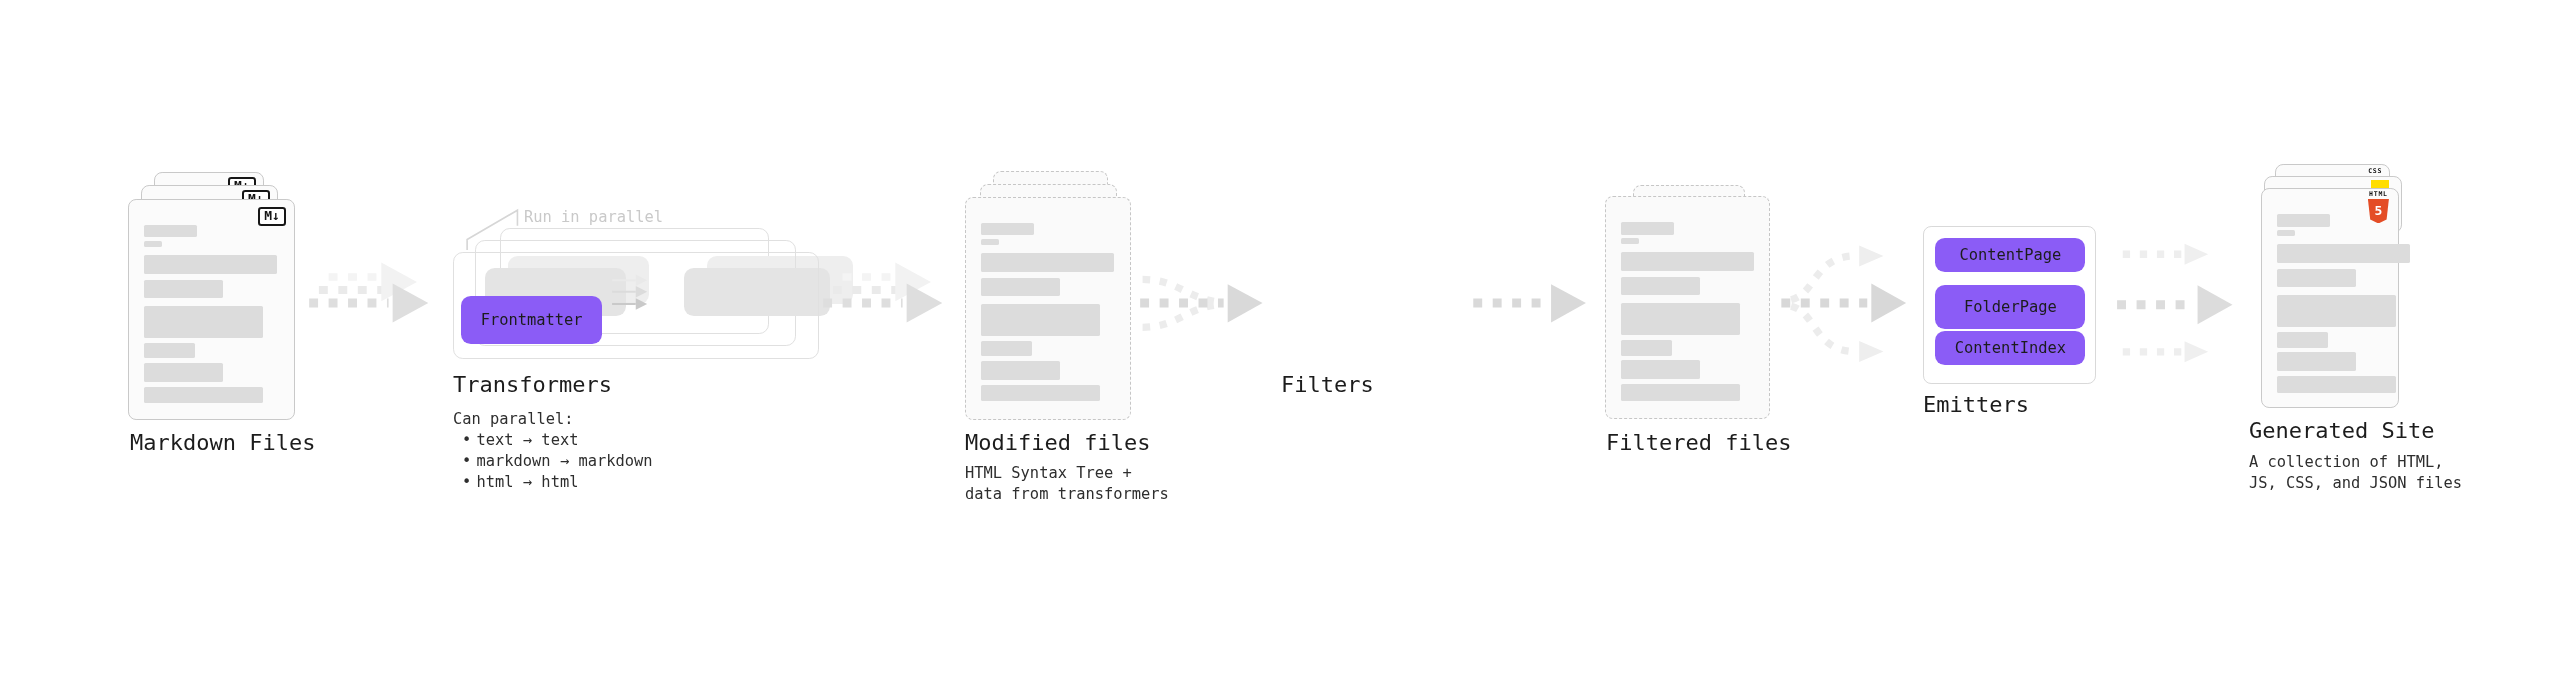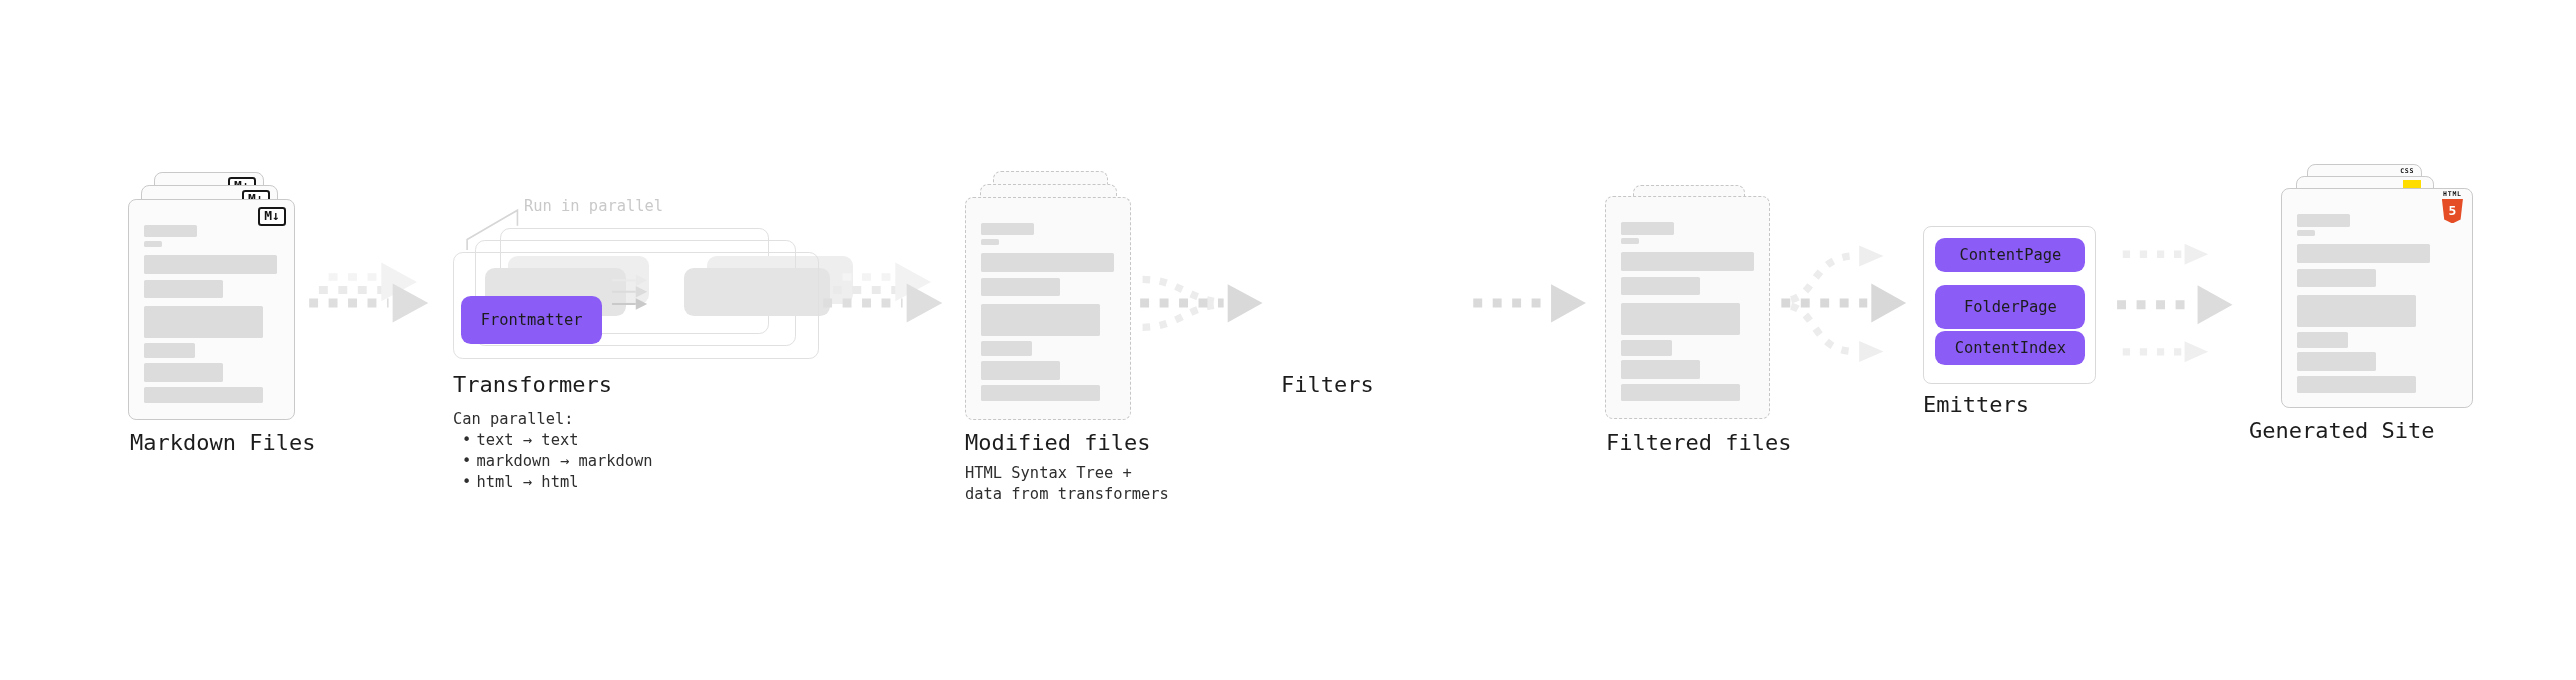--- a/index.html
+++ b/index.html
@@ -31,21 +31,21 @@
   .g-back{background:#eeeeee;}
   .btn{position:absolute;background:#8b5cf6;border-radius:9.8px;display:flex;align-items:center;
        justify-content:center;font-size:15.4px;color:#1c1c1c;}
 
   
   .cbox{position:absolute;background:#ffffff;border:1.6px solid #d9d9d9;border-radius:8.1px;box-sizing:border-box;}
 
   
   .title{position:absolute;font-size:22px;color:#1c1c1c;white-space:nowrap;}
   .sub{position:absolute;font-size:15.4px;line-height:21px;color:#2e2e2e;white-space:pre-line;}
-  .runlabel{position:absolute;font-size:15.4px;color:#c9c9c9;white-space:nowrap;}
+  .runlabel{position:absolute;font-size:15.4px;color:#c9c9c9;white-space:nowrap;margin-top:11px;}
   .bullets{position:absolute;font-size:15.4px;line-height:21px;color:#2e2e2e;}
   .bullets .row{display:flex;}
   .bullets .dot{width:19.5px;text-align:center;}
 
   
   .html5{position:absolute;width:23px;text-align:center;}
   .html5 .word{font-size:6.5px;font-weight:bold;letter-spacing:0.8px;color:#111;line-height:7.3px;}
   .html5 .shield{margin:0.8px auto 0;width:21px;height:24.4px;background:#e44d26;
                  clip-path:polygon(0 0,100% 0,89% 84%,50% 100%,11% 84%);
                  color:#fff;font-size:13px;font-weight:bold;line-height:23px;text-align:center;}
@@ -203,41 +203,43 @@
 
   <svg class="abs" style="left:2113px;top:238px;" width="126" height="126" viewBox="0 0 155 155">
     <line x1="12" y1="20" x2="84" y2="20" stroke="#eeeeee" stroke-width="9" stroke-dasharray="9 12"></line>
     <polygon points="88,7 88,33 117,20" fill="#efefef"></polygon>
     <line x1="5" y1="82" x2="99" y2="82" stroke="#dcdcdc" stroke-width="11" stroke-dasharray="11 13"></line>
     <polygon points="104,58 104,106 147,82" fill="#dcdcdc"></polygon>
     <line x1="12" y1="140" x2="84" y2="140" stroke="#eeeeee" stroke-width="9" stroke-dasharray="9 12"></line>
     <polygon points="88,127 88,153 117,140" fill="#efefef"></polygon>
   </svg>
 
-  <div class="stack" style="left:2249px;top:164px;width:164px;height:245px;margin-left:32px;">
+  <div class="stack" style="left:2249px;top:164px;width:164px;height:245px;">
     <div class="card" style="left:26px;top:0;width:115px;height:57px;">
       <div class="cssbadge" style="top:3.3px;right:6.5px;">
         <div class="word">CSS</div>
         <div class="ul"></div>
       </div>
     </div>
     <div class="card" style="left:14.6px;top:12.2px;width:138px;height:57px;">
       <div class="jsbadge" style="top:3.3px;right:11.4px;"></div>
     </div>
-    <div class="card" style="left:0;top:24.4px;width:192px;height:220px;">
+    <div class="card" style="left:12px;top:24.4px;width:138px;height:220px;">
       <div class="html5" style="top:1.6px;right:8.1px;">
         <div class="word">HTML</div>
         <div class="shield">5</div>
       </div>
       <i class="bar b1"></i>
         <i class="bar b2"></i>
         <i class="bar b3"></i>
         <i class="bar b4"></i>
       <i class="bar b5"></i>
         <i class="bar b6"></i>
         <i class="bar b7"></i>
         <i class="bar b8"></i>
     </div>
   </div>
   <div class="title" style="left:2249px;top:418px;">Generated Site</div>
+  <div class="sub" style="left:2249px;top:452px;">A collection of HTML,
+JS, CSS, and JSON files</div>
 
 </div>
 
 
 </body></html>

